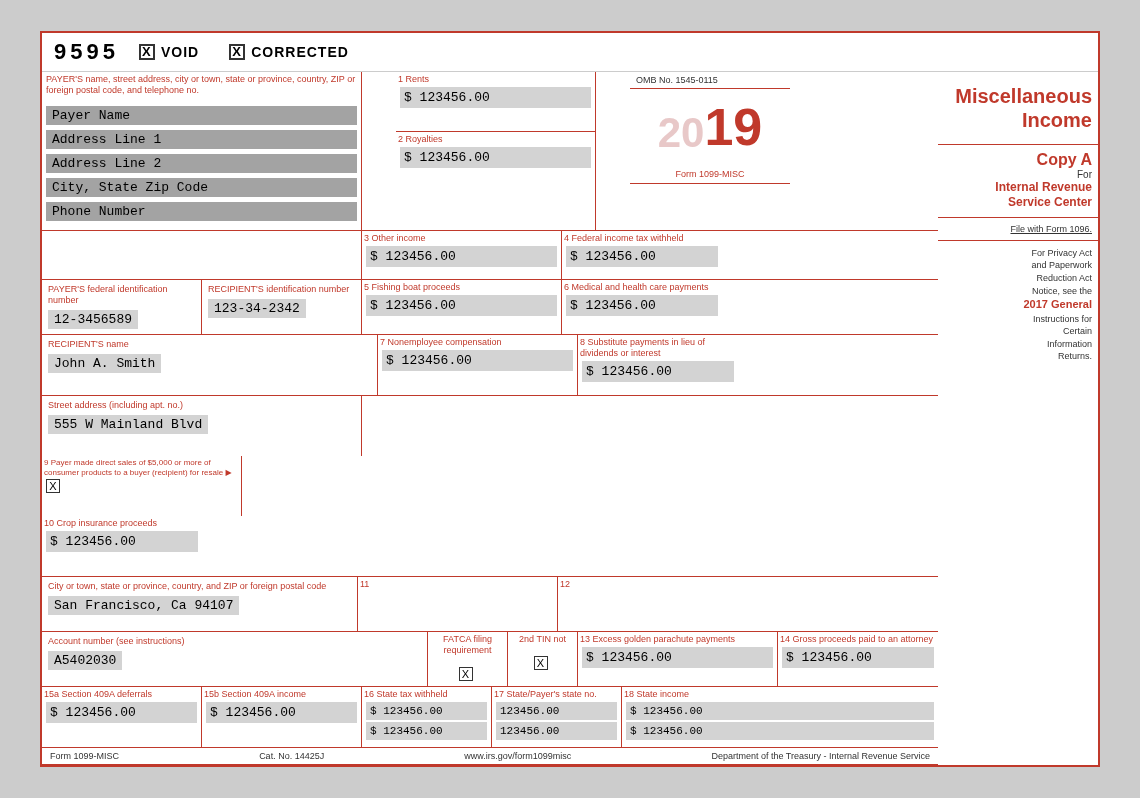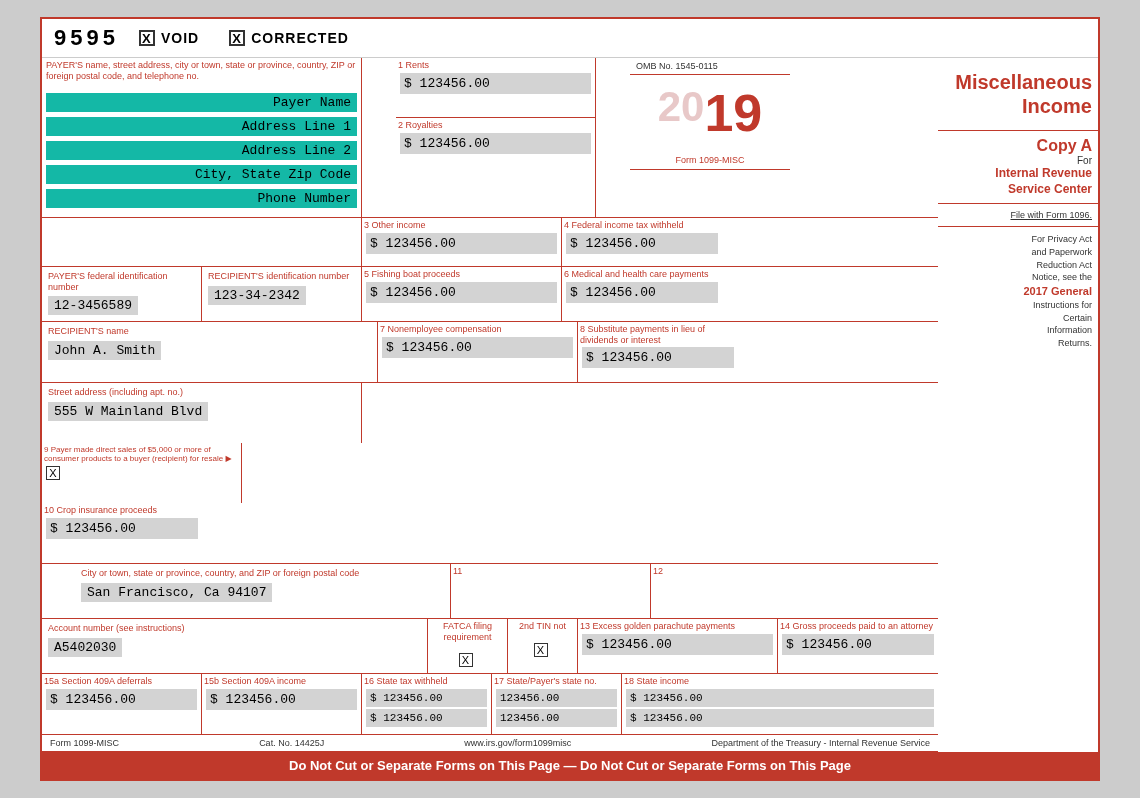--- a/index.html
+++ b/index.html
@@ -72,22 +72,21 @@
       background: #d3d3d3;
       margin: 2px 4px;
       display: inline-block;
     }
     .payer-info {
       padding: 4px;
     }
     .payer-info .field-value {
       display: block;
       margin: 5px 0;
-      background: #14b8a6;
-      text-align: right;
+      background: #a3a3a3;
     }
     .box-label {
       font-size: 9px;
       color: #c0392b;
       line-height: 1.2;
     }
     .box-value {
       font-family: 'Courier New', monospace;
       font-size: 13px;
       padding: 3px 4px;
@@ -97,21 +96,21 @@
     }
     
     .omb-area {
       border-bottom: 1px solid #c0392b;
       padding: 3px 6px;
       font-size: 9px;
       color: #333;
     }
     .year-display {
       display: flex;
-      align-items: flex-start;
+      align-items: flex-end;
       justify-content: center;
       padding: 8px 0;
     }
     .year-20 {
       font-size: 42px;
       color: #e8c8c8;
       font-weight: bold;
     }
     .year-19 {
       font-size: 52px;
@@ -328,21 +327,21 @@
             </div>
           </div>
         </div>
         <div style="width:160px; padding:2px; min-height:60px;">
           <div class="box-label">10 Crop insurance proceeds</div>
           <span class="box-value">$ 123456.00</span>
         </div>
       </div>
 
       <div style="display:flex; border-bottom:1px solid #c0392b;">
-        <div style="width:376px; border-right:1px solid #c0392b; padding:2px; min-height:54px;margin-left:33px;">
+        <div style="width:316px; border-right:1px solid #c0392b; padding:2px; min-height:54px;">
           <div class="field-label">City or town, state or province, country, and ZIP or foreign postal code</div>
           <span class="field-value">San Francisco, Ca 94107</span>
         </div>
         <div style="width:200px; border-right:1px solid #c0392b; padding:2px; min-height:54px;">
           <div class="box-label">11</div>
         </div>
         <div style="width:160px; padding:2px; min-height:54px;">
           <div class="box-label">12</div>
         </div>
       </div>
@@ -437,15 +436,14 @@
         <strong>2017 General</strong><br>
         <span>Instructions for</span><br>
         <span>Certain</span><br>
         <span>Information</span><br>
         <span>Returns.</span>
       </div>
     </div>
 
   </div>
 
-  <div class="cut-notice">Do Not Cut or Separate Forms on This Page — Do Not Cut or Separate Forms on This Page</div>
 
 </div>
 
 </body></html>

